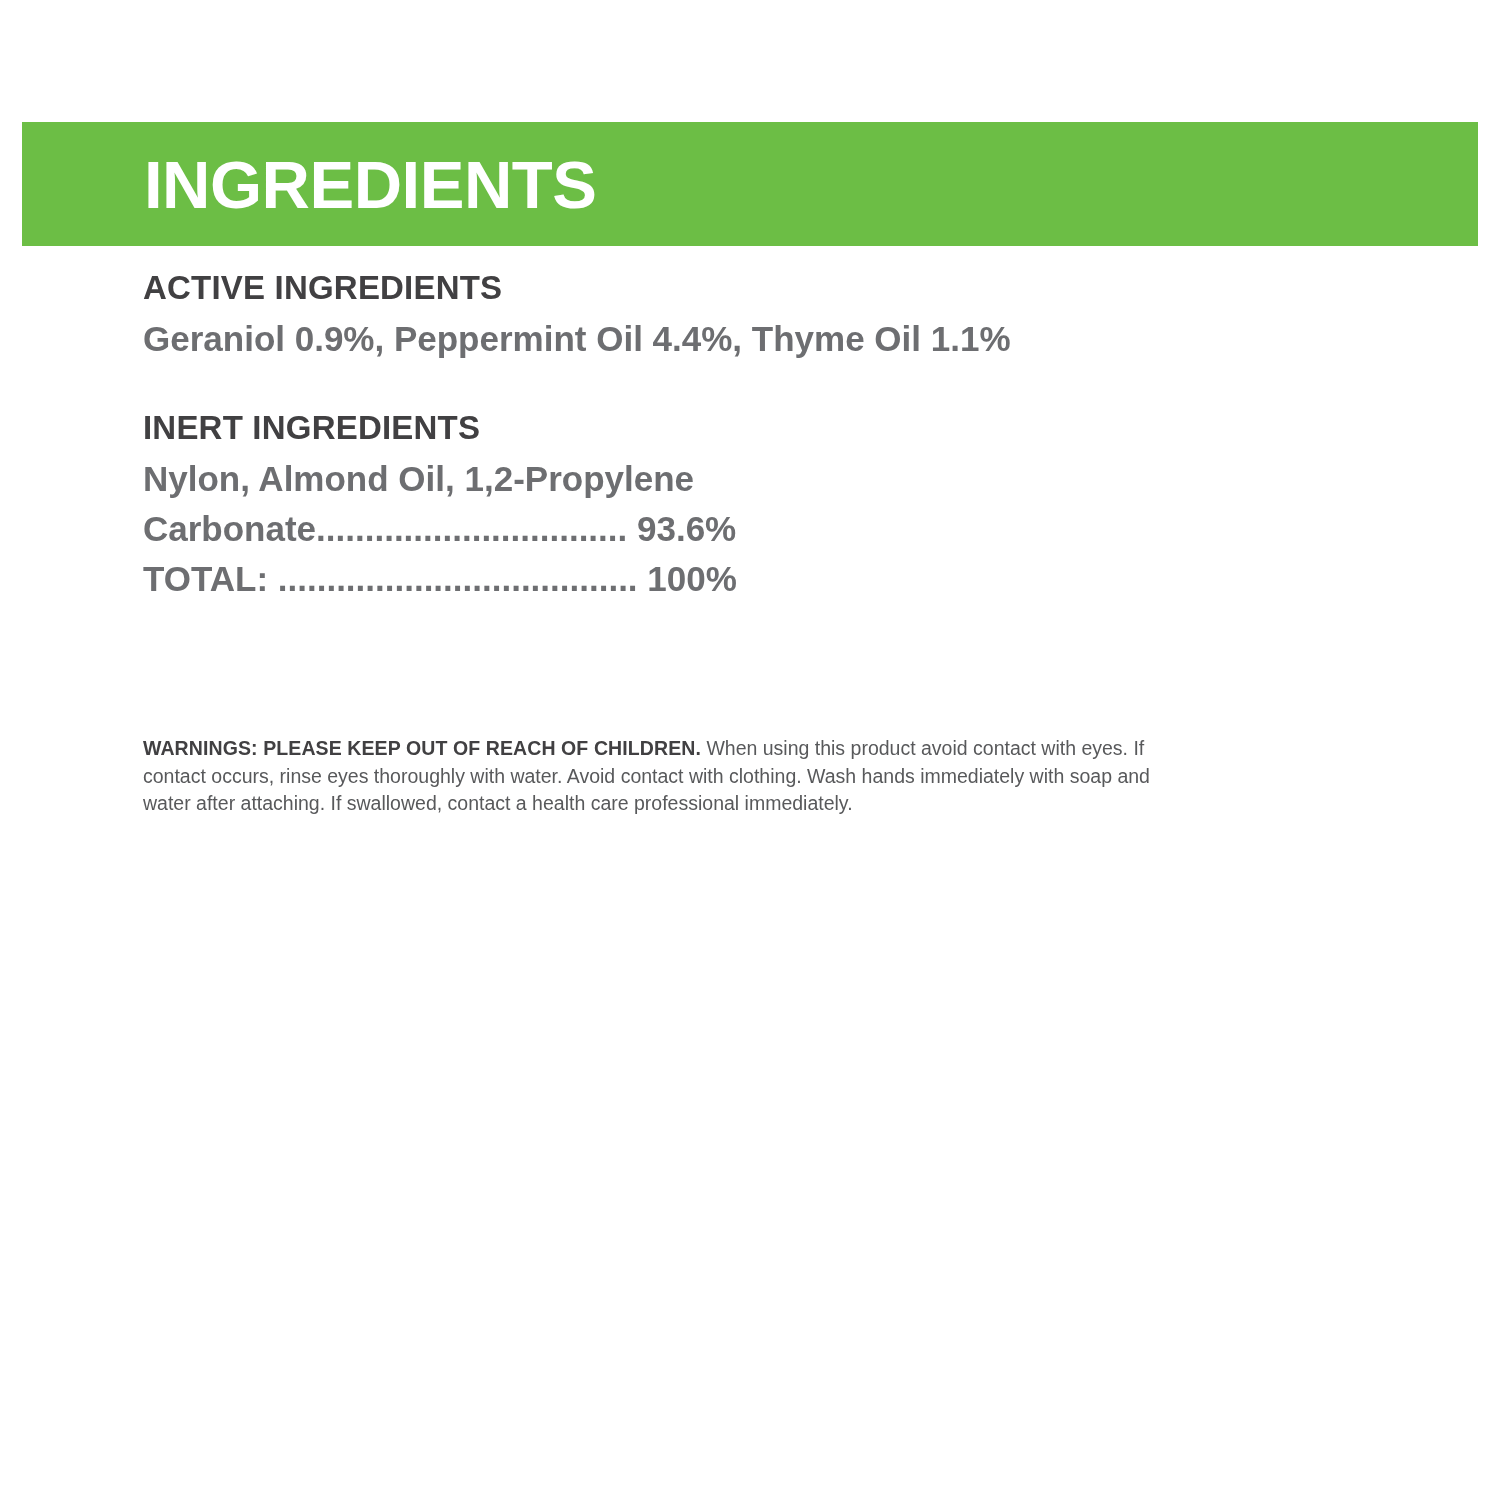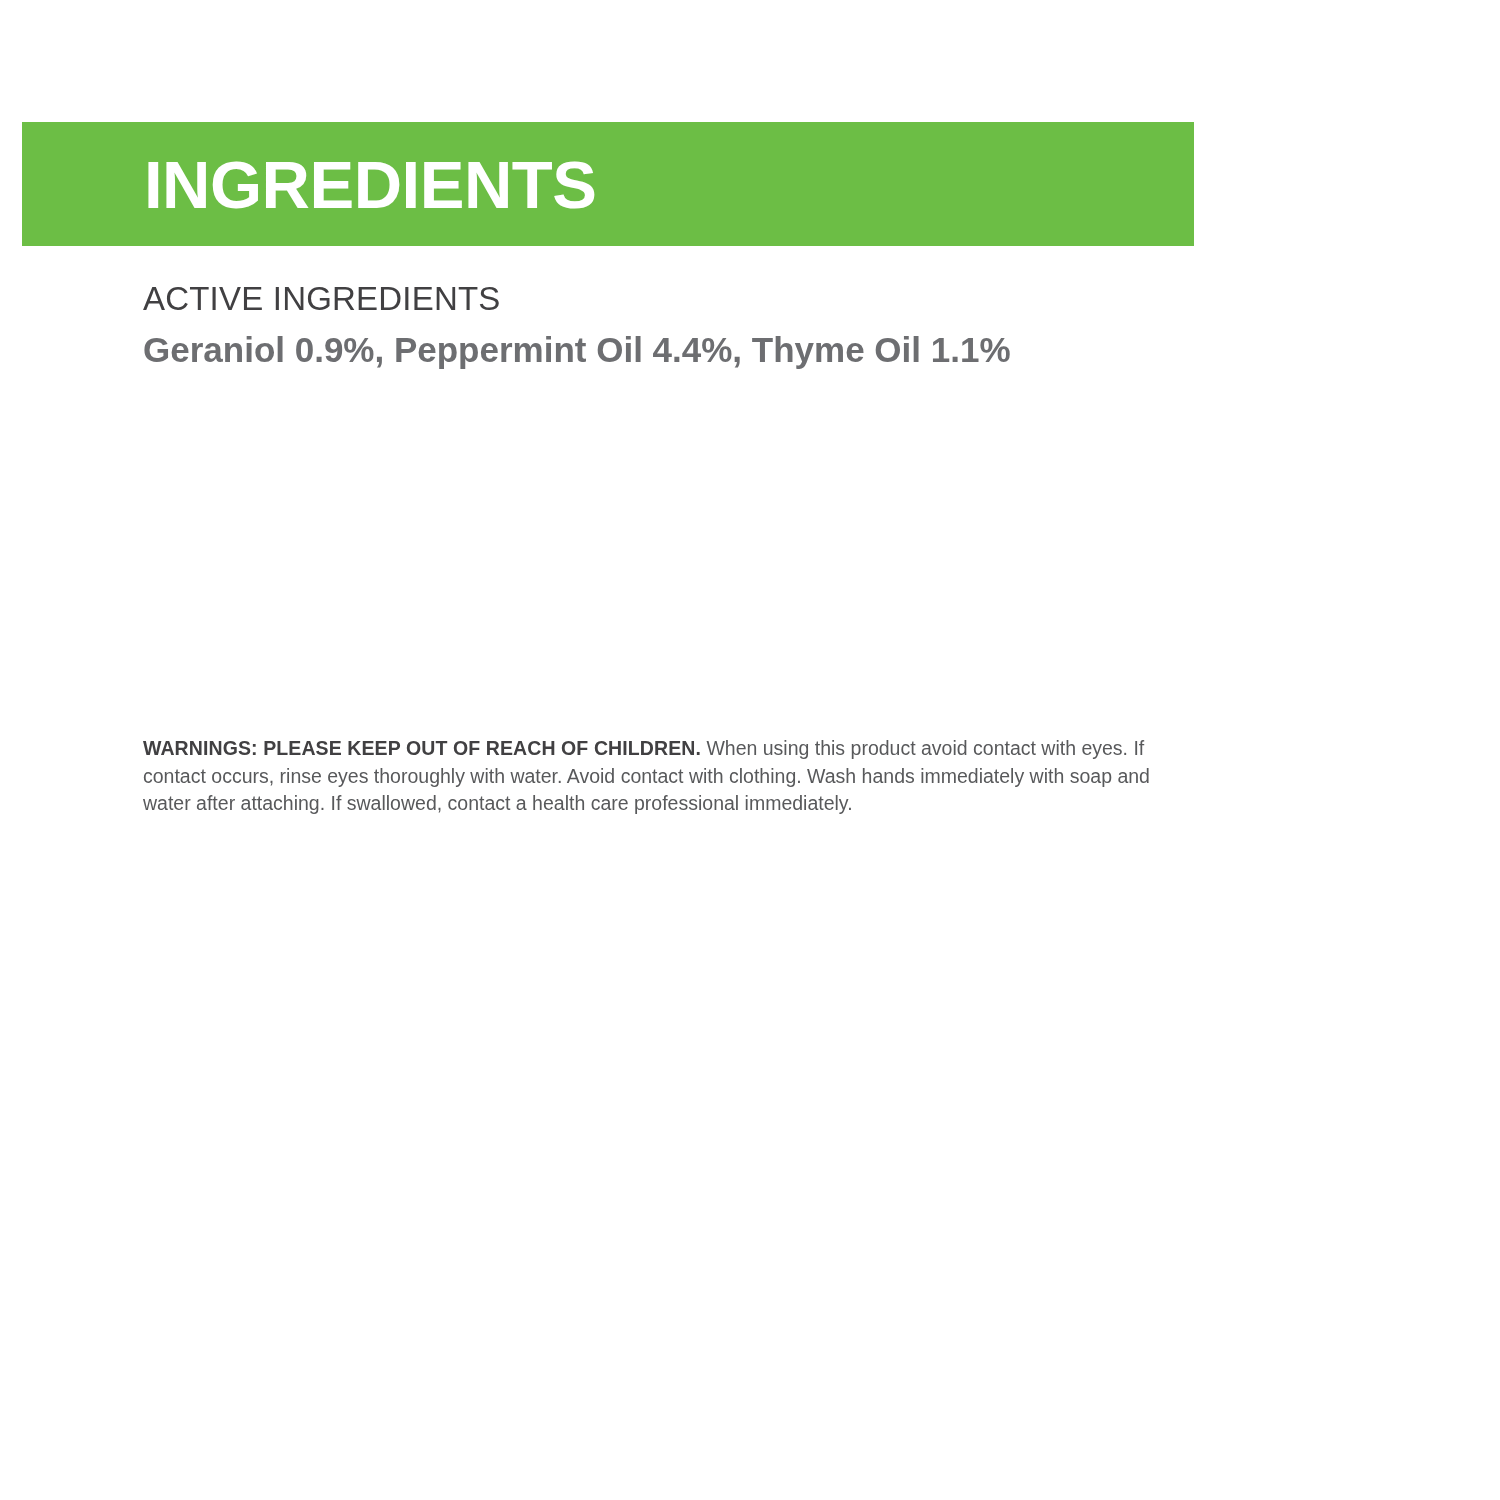--- a/index.html
+++ b/index.html
@@ -17,21 +17,21 @@
   .page {
     position: relative;
     width: 1500px;
     height: 1500px;
     box-sizing: border-box;
   }
   .banner {
     position: absolute;
     left: 22px;
     top: 122px;
-    width: 1172px;
+    width: 1456px;
     height: 124px;
     background: #6cbe45;
     display: flex;
     align-items: center;
   }
   .banner-title {
     margin-left: 122px;
     color: #ffffff;
     font-size: 67px;
     font-weight: bold;
@@ -40,24 +40,24 @@
     font-family: "Liberation Sans", sans-serif;
   }
   .content {
     position: absolute;
     left: 143px;
     top: 268px;
     width: 1200px;
   }
   .section-heading {
     font-size: 33px;
-    font-weight: normal;
+    font-weight: bold;
     color: #414042;
     letter-spacing: 0.2px;
-    margin: 11px 0 6px 0;
+    margin: 0 0 6px 0;
     line-height: 1.22;
   }
   .section-body {
     font-size: 35px;
     color: #6d6e71;
     line-height: 1.42;
     margin: 0;
     font-weight: bold;
   }
   .block-active {
@@ -91,20 +91,26 @@
     <div class="banner-title">INGREDIENTS</div>
   </div>
 
   <div class="content">
 
     <div class="block-active">
       <div class="section-heading">ACTIVE INGREDIENTS</div>
       <div class="section-body">Geraniol 0.9%, Peppermint Oil 4.4%, Thyme Oil 1.1%</div>
     </div>
 
+    <div class="block-inert">
+      <div class="section-heading">INERT INGREDIENTS</div>
+      <div class="section-body inert-line">Nylon, Almond Oil, 1,2-Propylene</div>
+      <div class="section-body inert-line">Carbonate................................ 93.6%</div>
+      <div class="section-body inert-line">TOTAL: ..................................... 100%</div>
+    </div>
 
   </div>
 
   <div class="warnings">
     <b>WARNINGS: PLEASE KEEP OUT OF REACH OF CHILDREN.</b><span> When using this product avoid contact with eyes. If contact occurs, rinse eyes thoroughly with water. Avoid contact with clothing. Wash hands immediately with soap and water after attaching. If swallowed, contact a health care professional immediately.</span>
   </div>
 
 </div>
 
 </body></html>

